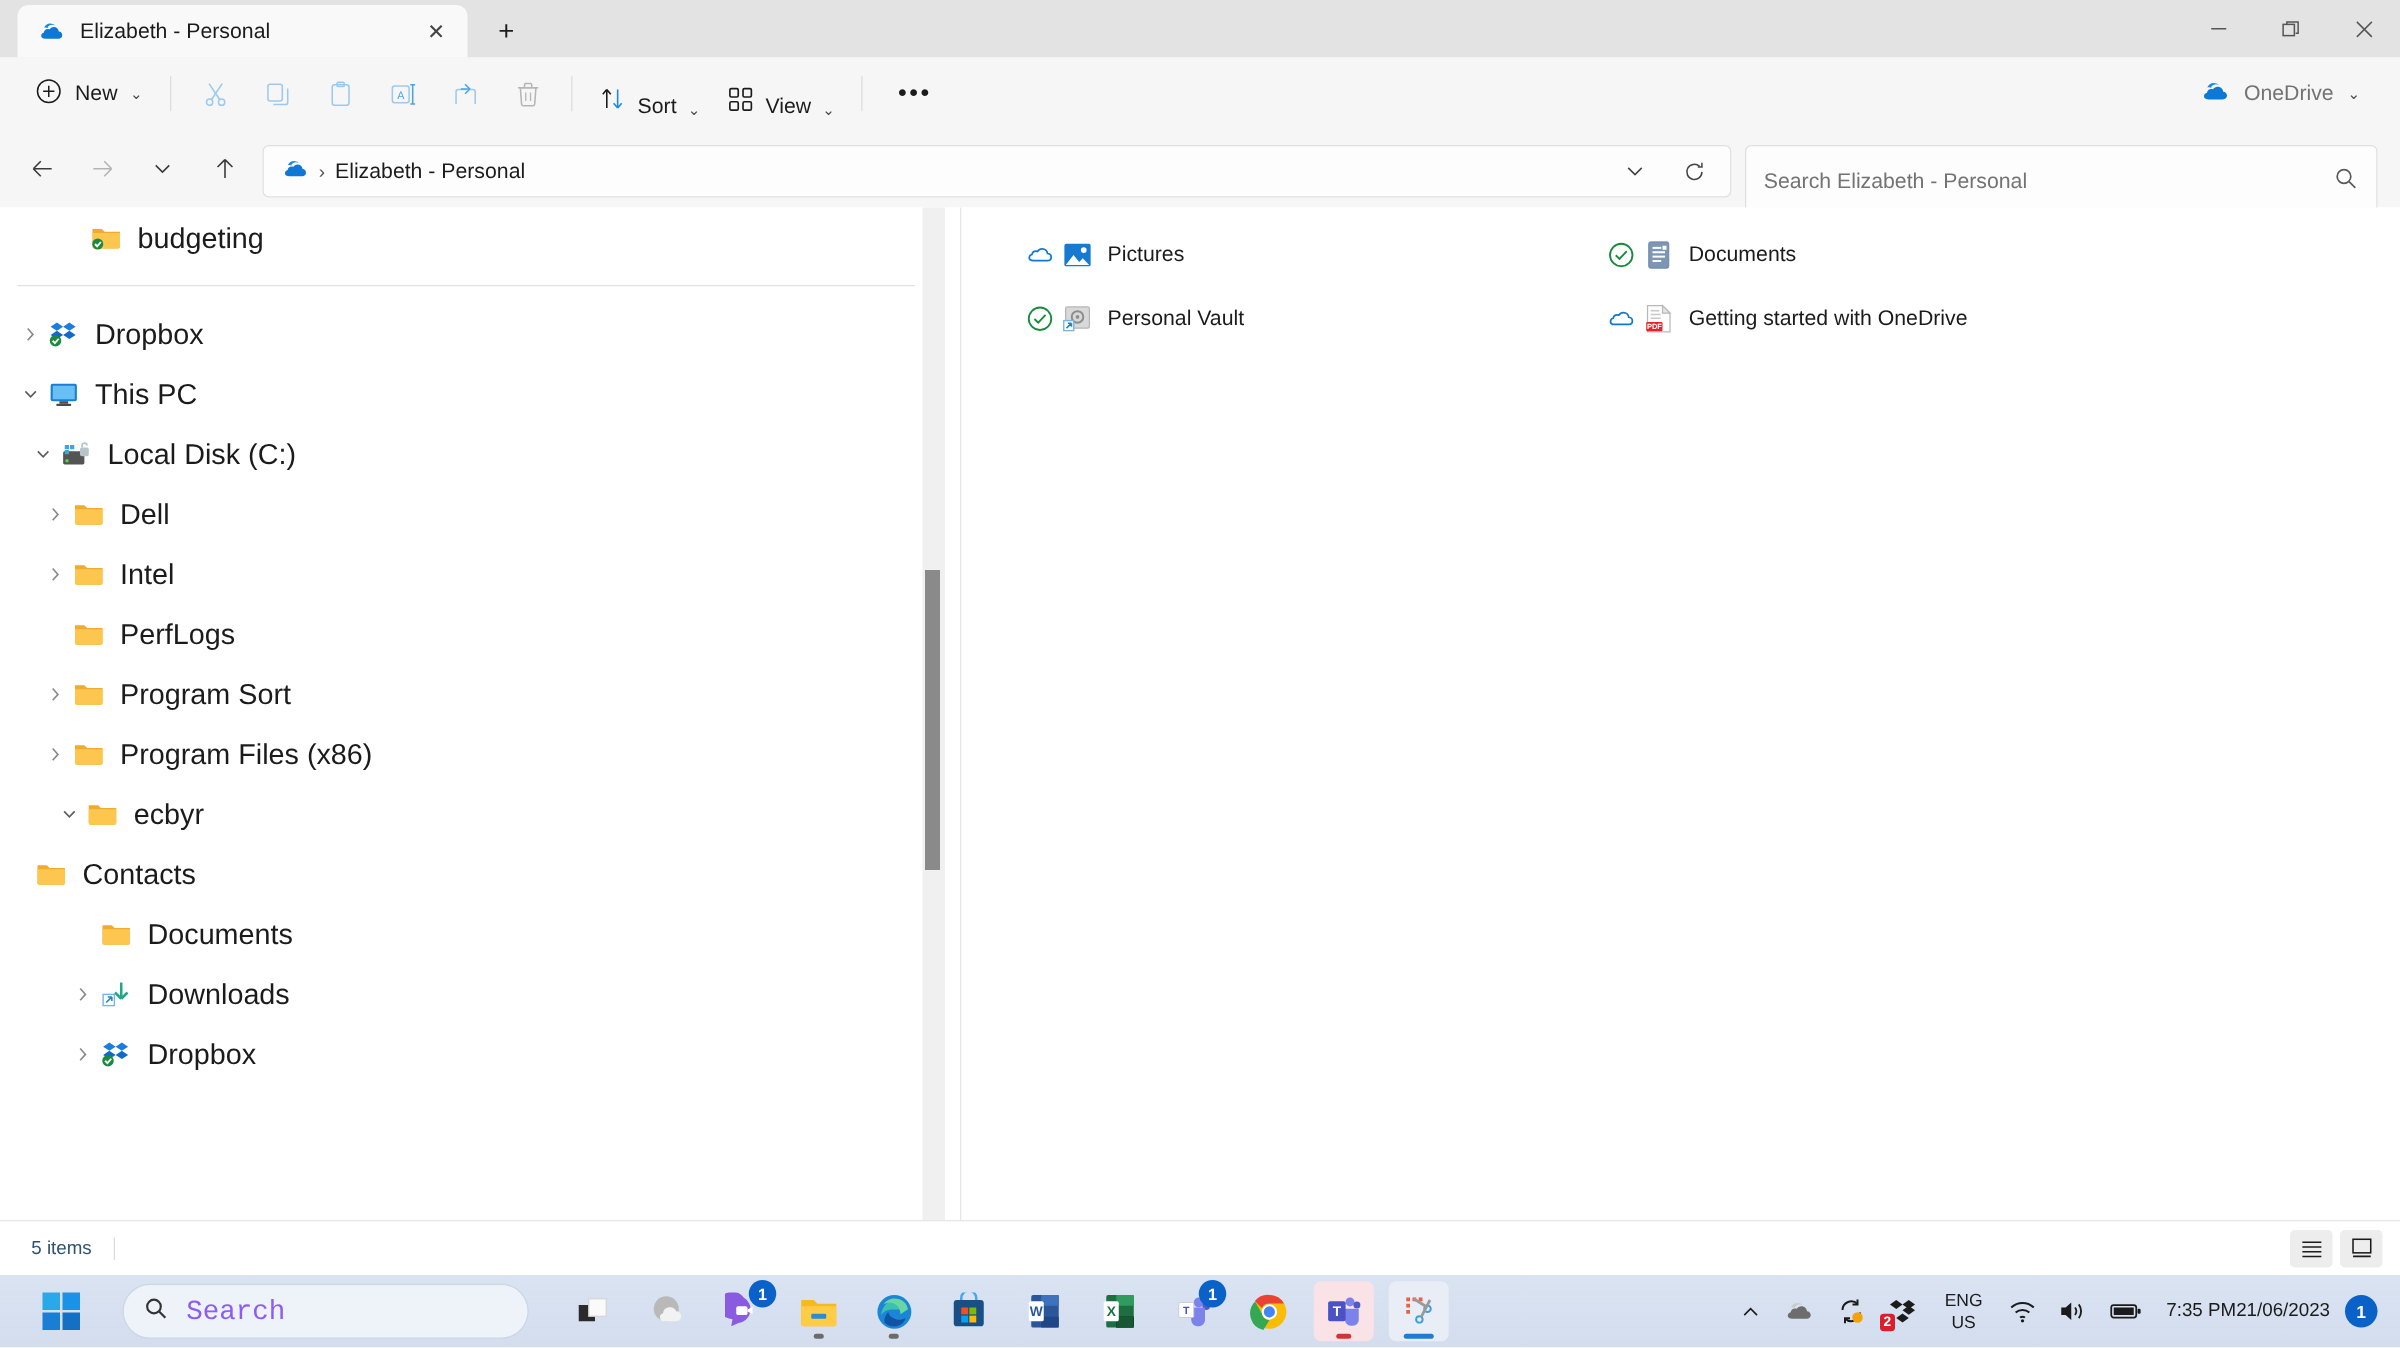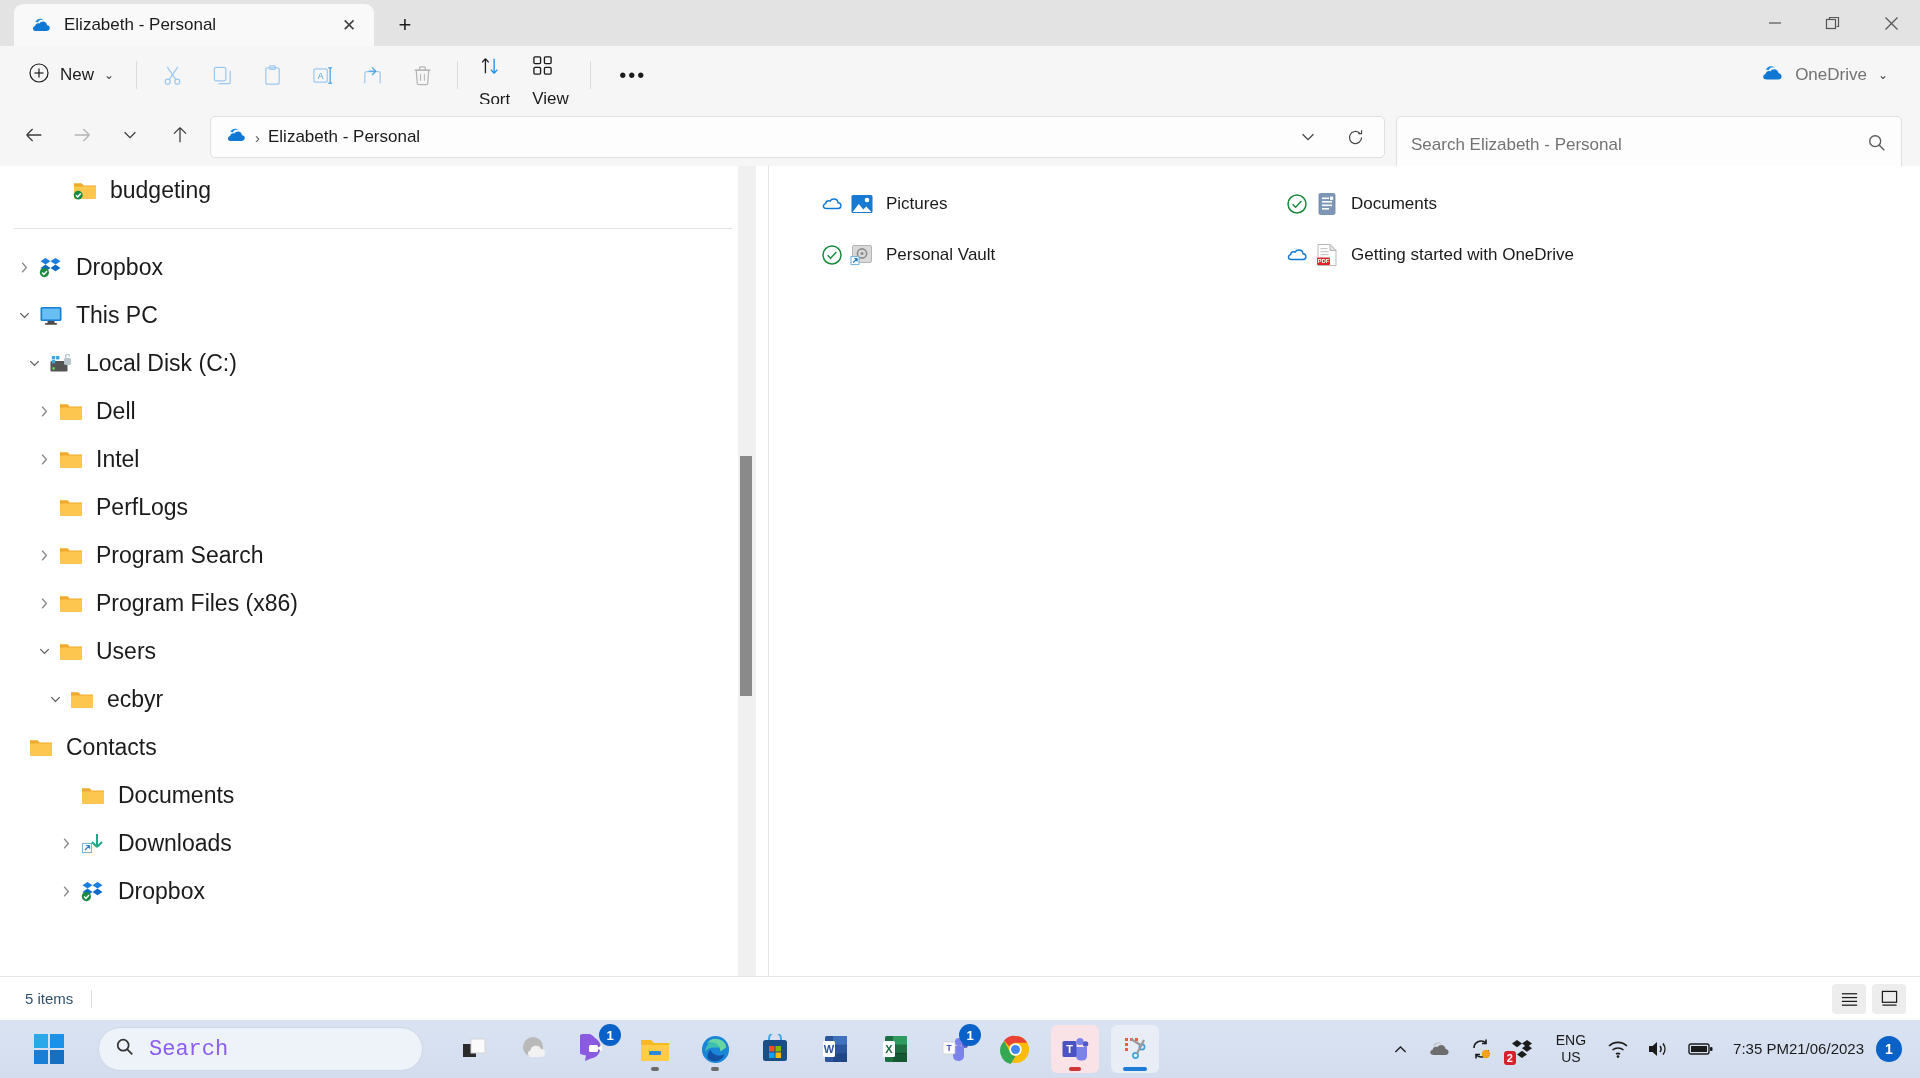--- a/index.html
+++ b/index.html
@@ -62,22 +62,22 @@
     margin-left: 20px; padding: 0 12px 0 8px; border-radius: 5px; gap: 10px;
   }
   .cb-new-label { font-size: 17px; color: #1b1b1b; }
   .cb-icon {
     width: 44px; height: 40px; border-radius: 5px;
     display: flex; align-items: center; justify-content: center;
     margin: 0 3px;
   }
   .cb-sep { width: 1px; height: 28px; background: #dcdcdc; margin: 0 10px; }
   .cb-text-btn {
-    display: flex; align-items: flex-start; height: 40px; gap: 9px;
-    padding: 0 11px; border-radius: 5px; flex-direction: column;
+    display: flex; align-items: flex-end; height: 40px; gap: 9px;
+    padding: 0 11px; border-radius: 5px;
   }
   .cb-text-btn .lbl { font-size: 17px; color: #1b1b1b; }
   .cb-dots {
     width: 44px; height: 40px; border-radius: 5px; margin-left: 10px;
     display: flex; align-items: center; justify-content: center;
     color: #1b1b1b; font-size: 20px; letter-spacing: 2px;
   }
   .cb-onedrive {
     position: absolute; right: 22px; top: 9px;
     height: 40px; display: flex; align-items: center; gap: 11px;
@@ -578,53 +578,37 @@
             </svg>
           </span>
           <span class="ti">
             <span style="display: flex; align-items: center;">
               <svg width="24" height="20" viewBox="0 0 24 20">
                 <path d="M1 3.2h7.5l2.2 2.2H23v12a1.4 1.4 0 0 1-1.4 1.4H2.4A1.4 1.4 0 0 1 1 17.4z" fill="#f0ab2e"></path>
                 <path d="M1 6.4h22v11a1.4 1.4 0 0 1-1.4 1.4H2.4A1.4 1.4 0 0 1 1 17.4z" fill="#fdc64f"></path>
               </svg>
             </span>
           </span>
-          <span>Program Search</span>
+          <span>Program Sort</span>
         </div>
         <div class="tree-item" style="padding-left: 30px;">
           <span class="tw">
             <svg width="15" height="15" viewBox="0 0 16 16">
               <path d="M5.5 3l4.5 5-4.5 5" fill="none" stroke="#8a8a8a" stroke-width="1.4"></path>
             </svg>
           </span>
           <span class="ti">
             <span style="display: flex; align-items: center;">
               <svg width="24" height="20" viewBox="0 0 24 20">
                 <path d="M1 3.2h7.5l2.2 2.2H23v12a1.4 1.4 0 0 1-1.4 1.4H2.4A1.4 1.4 0 0 1 1 17.4z" fill="#f0ab2e"></path>
                 <path d="M1 6.4h22v11a1.4 1.4 0 0 1-1.4 1.4H2.4A1.4 1.4 0 0 1 1 17.4z" fill="#fdc64f"></path>
               </svg>
             </span>
           </span>
           <span>Program Files (x86)</span>
-        </div>
-        <div class="tree-item" style="padding-left: 30px;">
-          <span class="tw">
-            <svg width="15" height="15" viewBox="0 0 16 16">
-              <path d="M3.5 5.5L8 10l4.5-4.5" fill="none" stroke="#5c5c5c" stroke-width="1.4"></path>
-            </svg>
-          </span>
-          <span class="ti">
-            <span style="display: flex; align-items: center;">
-              <svg width="24" height="20" viewBox="0 0 24 20">
-                <path d="M1 3.2h7.5l2.2 2.2H23v12a1.4 1.4 0 0 1-1.4 1.4H2.4A1.4 1.4 0 0 1 1 17.4z" fill="#f0ab2e"></path>
-                <path d="M1 6.4h22v11a1.4 1.4 0 0 1-1.4 1.4H2.4A1.4 1.4 0 0 1 1 17.4z" fill="#fdc64f"></path>
-              </svg>
-            </span>
-          </span>
-          <span>Users</span>
         </div>
         <div class="tree-item" style="padding-left: 41px;">
           <span class="tw">
             <svg width="15" height="15" viewBox="0 0 16 16">
               <path d="M3.5 5.5L8 10l4.5-4.5" fill="none" stroke="#5c5c5c" stroke-width="1.4"></path>
             </svg>
           </span>
           <span class="ti">
             <span style="display: flex; align-items: center;">
               <svg width="24" height="20" viewBox="0 0 24 20">

